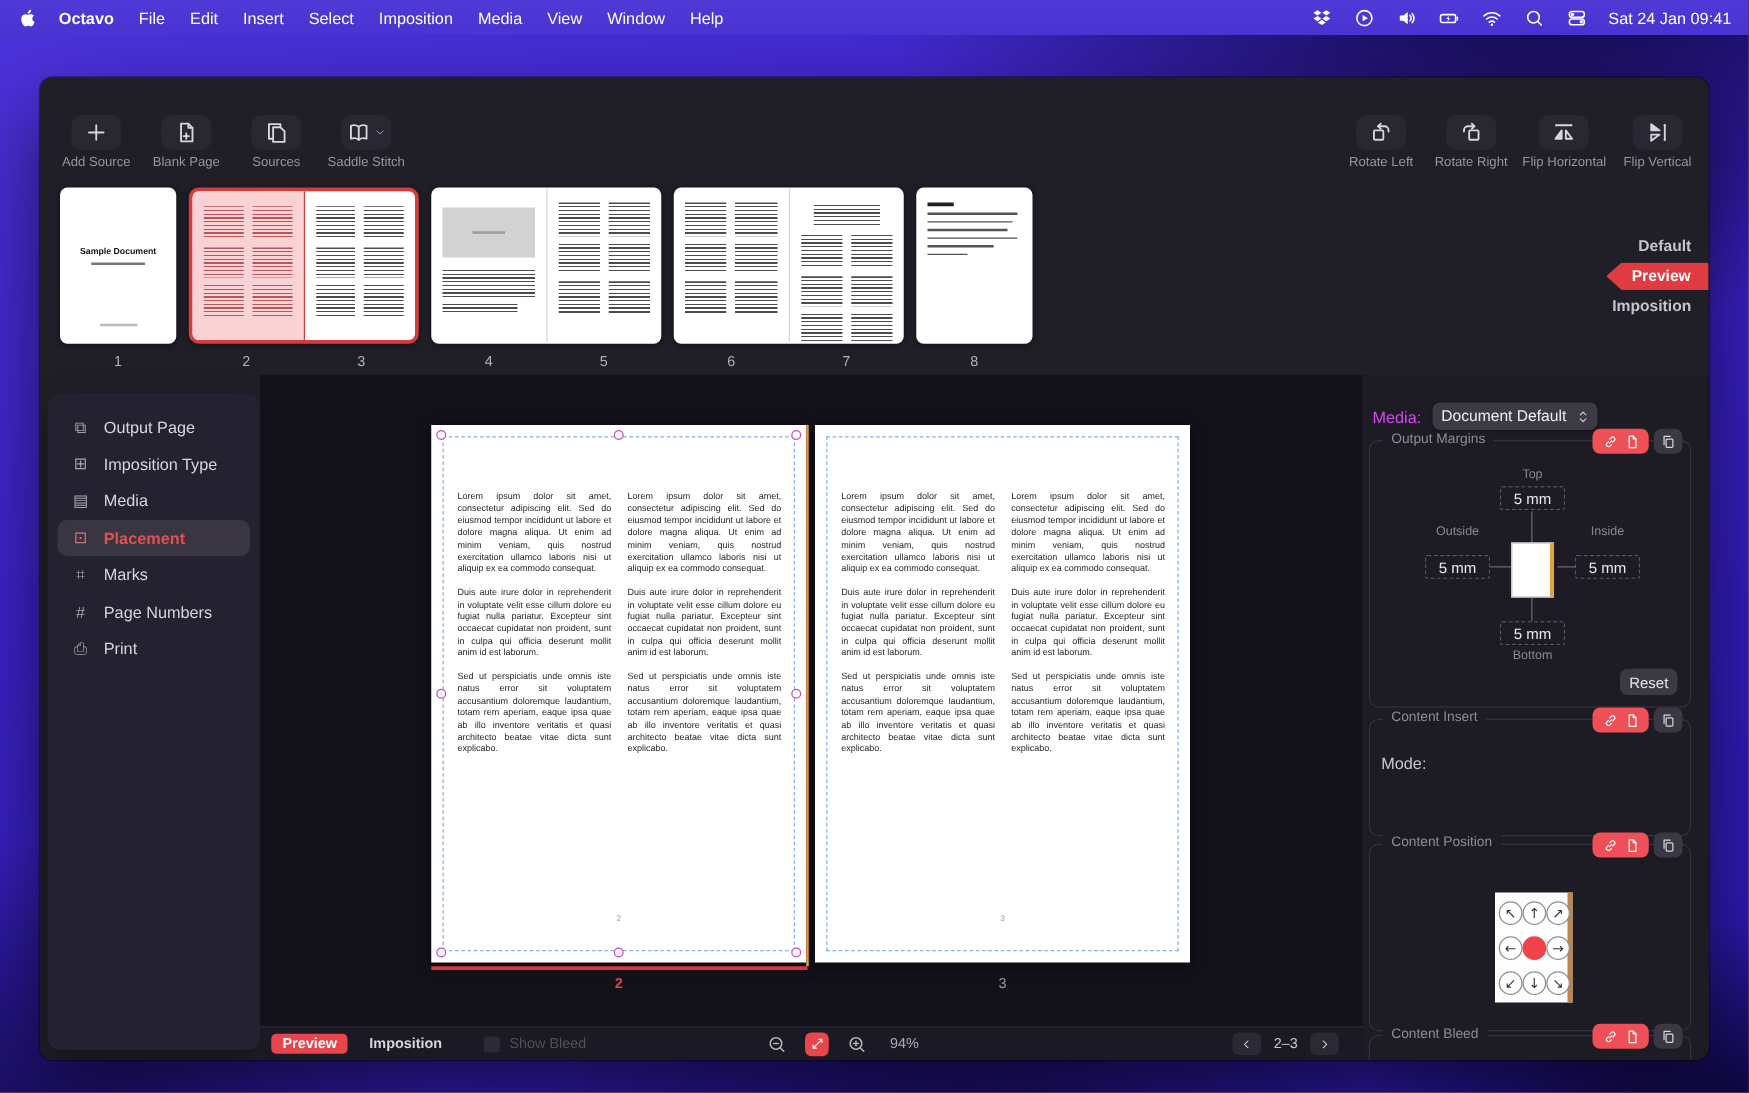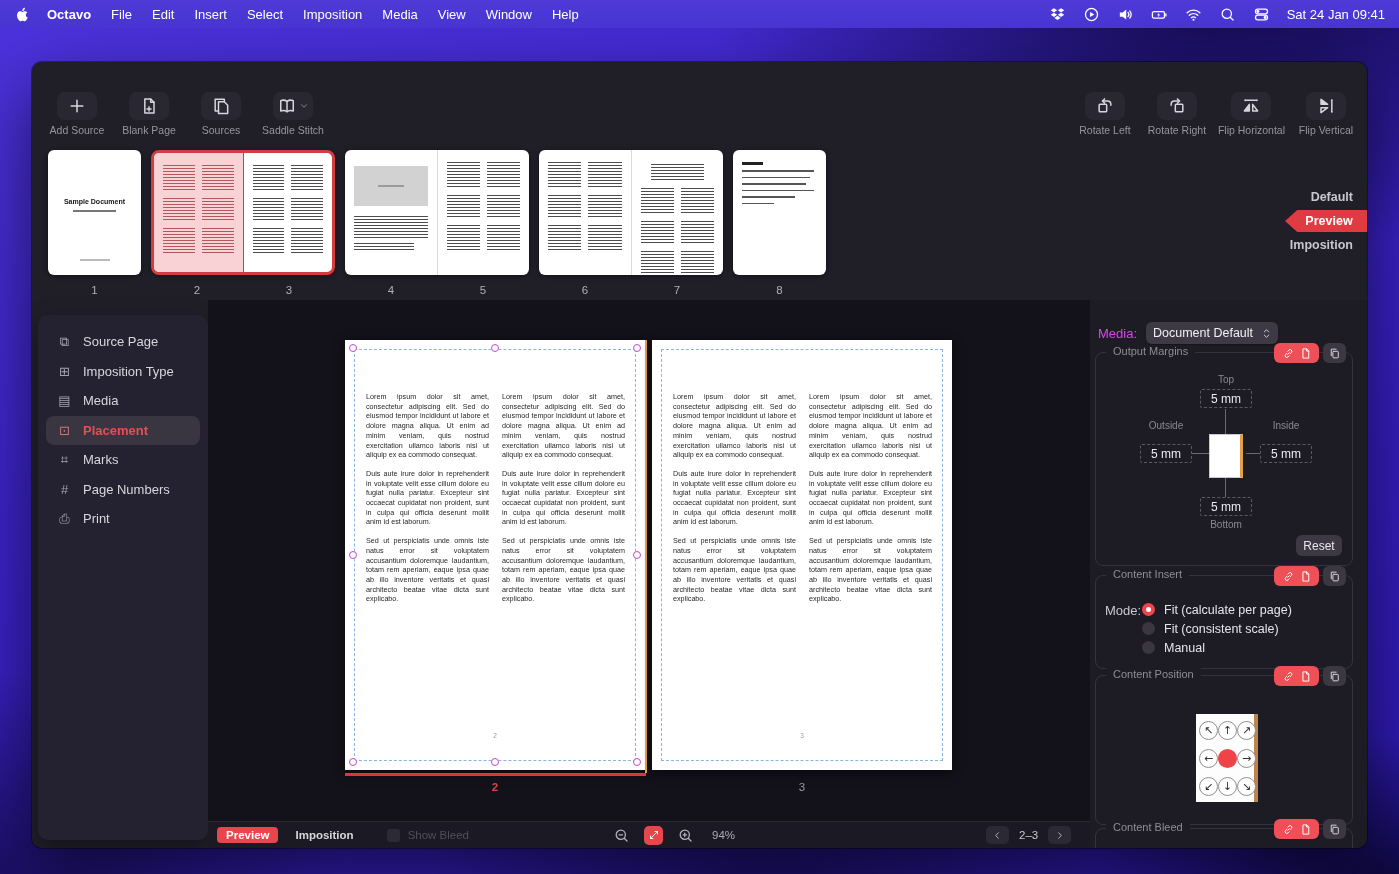--- a/index.html
+++ b/index.html
@@ -517,21 +517,21 @@
       <div class="vtab active">Preview</div>
       <div class="vtab">Imposition</div>
     </div>
 
   <div class="main">
     <div class="leftcol">
       <div class="sidebar">
 
           <div class="sb-item">
             <span class="sb-ic">⧉</span>
-            <span class="sb-lbl">Source Page</span>
+            <span class="sb-lbl">Output Page</span>
           </div>
 
           <div class="sb-item">
             <span class="sb-ic">⊞</span>
             <span class="sb-lbl">Imposition Type</span>
           </div>
 
           <div class="sb-item">
             <span class="sb-ic">▤</span>
             <span class="sb-lbl">Media</span>
@@ -725,37 +725,20 @@
           <span class="btn-ghost">
             <span class="g">
                 <svg viewBox="0 0 24 24" fill="none" stroke="currentColor" stroke-width="1.8" stroke-linecap="round" stroke-linejoin="round">
                   <rect x="9" y="8" width="10" height="12" rx="1.5"></rect>
                   <path d="M6 16V4h9"></path>
                 </svg>
               </span>
           </span>
         </div>
         <span class="mode-lbl">Mode:</span>
-        <div class="radio-list">
-
-            <div class="radio-row active">
-              <span class="radio"></span>
-              <span class="radio-lbl">Fit (calculate per page)</span>
-            </div>
-
-            <div class="radio-row">
-              <span class="radio"></span>
-              <span class="radio-lbl">Fit (consistent scale)</span>
-            </div>
-
-            <div class="radio-row">
-              <span class="radio"></span>
-              <span class="radio-lbl">Manual</span>
-            </div>
-          </div>
       </div>
 
       <div class="group g3">
         <span class="group-title">Content Position</span>
         <div class="group-actions">
           <span class="pill-red">
             <span class="g">
                 <svg viewBox="0 0 24 24" fill="none" stroke="currentColor" stroke-width="1.8" stroke-linecap="round" stroke-linejoin="round">
                   <path d="M10.5 13.5 13.5 10.5M8.8 11.8l-2.1 2.1a3.1 3.1 0 0 0 4.4 4.4l2.1-2.1M15.2 12.2l2.1-2.1a3.1 3.1 0 0 0-4.4-4.4l-2.1 2.1"></path>
                 </svg>

